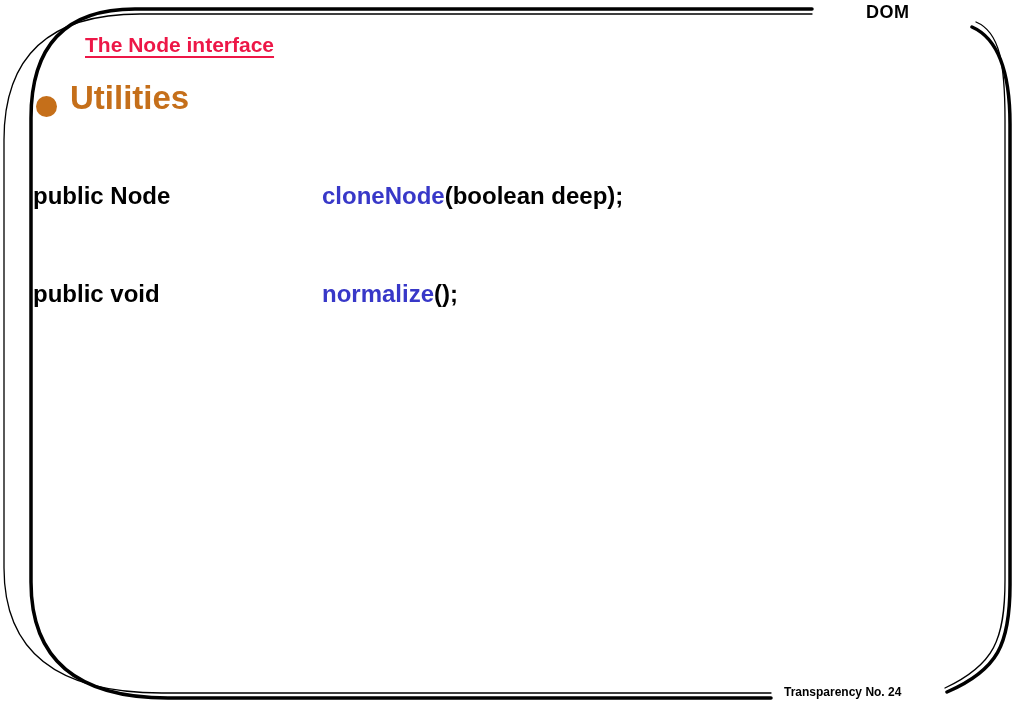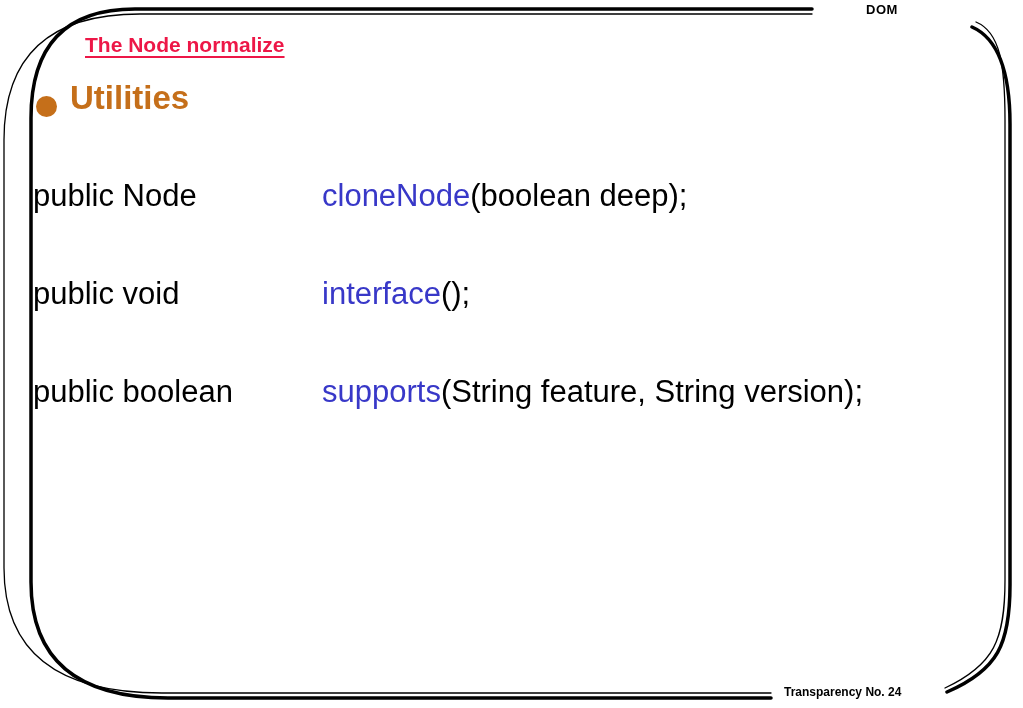--- a/index.html
+++ b/index.html
@@ -20,21 +20,21 @@
     left: 0;
     top: 0;
     width: 1023px;
     height: 708px;
     pointer-events: none;
   }
   .dom-label {
     position: absolute;
     left: 866px;
     top: 2px;
-    font-size: 13px;
+    font-size: 18px;
     font-weight: bold;
     color: var(--text_black, #000);
     letter-spacing: 0.5px;
   }
   .title {
     position: absolute;
     left: 85px;
     top: 33px;
     font-size: 21px;
     font-weight: bold;
@@ -63,22 +63,22 @@
     font-weight: bold;
     color: var(--accent_orange, #C56F1A);
   }
   .code {
     position: absolute;
     left: 33px;
     top: 176px;
     width: 980px;
   }
   .code-line {
-    font-size: 31px;
-    font-weight: normal;
+    font-size: 24px;
+    font-weight: bold;
     color: var(--text_black, #000);
     line-height: 40px;
     margin-bottom: 58px;
     white-space: nowrap;
   }
   .decl {
     display: inline-block;
     width: 289px;
   }
   .method {
@@ -104,34 +104,31 @@
 
     <path d="M 812 14 H 140 Q 4 14 4 140 V 568 Q 4 693 162 693 H 771" stroke-width="1.3"></path>
 
     <path d="M 972 27 C 997 38 1010 70 1010 124 V 585 C 1010 644 998 670 947 692" stroke-width="3.5"></path>
 
     <path d="M 976 22 C 1000 32 1005 64 1005 120 V 580 C 1005 640 994 665 945 688" stroke-width="1.3"></path>
   </svg>
 
   <div class="dom-label">DOM</div>
 
-  <div class="title">The Node normalize</div>
+  <div class="title">The Node interface</div>
 
   <div class="bullet-row">
     <span class="bullet-dot"></span>
     <span class="bullet-text">Utilities</span>
   </div>
 
   <div class="code">
     <div class="code-line">
       <span class="decl">public Node</span><span class="method">cloneNode</span><span class="args">(boolean deep);</span>
     </div>
     <div class="code-line">
-      <span class="decl">public void</span><span class="method">interface</span><span class="args">();</span>
-    </div>
-    <div class="code-line">
-      <span class="decl">public boolean</span><span class="method">supports</span><span class="args">(String feature, String version);</span>
+      <span class="decl">public void</span><span class="method">normalize</span><span class="args">();</span>
     </div>
   </div>
 
   <div class="footer">Transparency No. 24</div>
 
 </div>
 
 </body></html>

